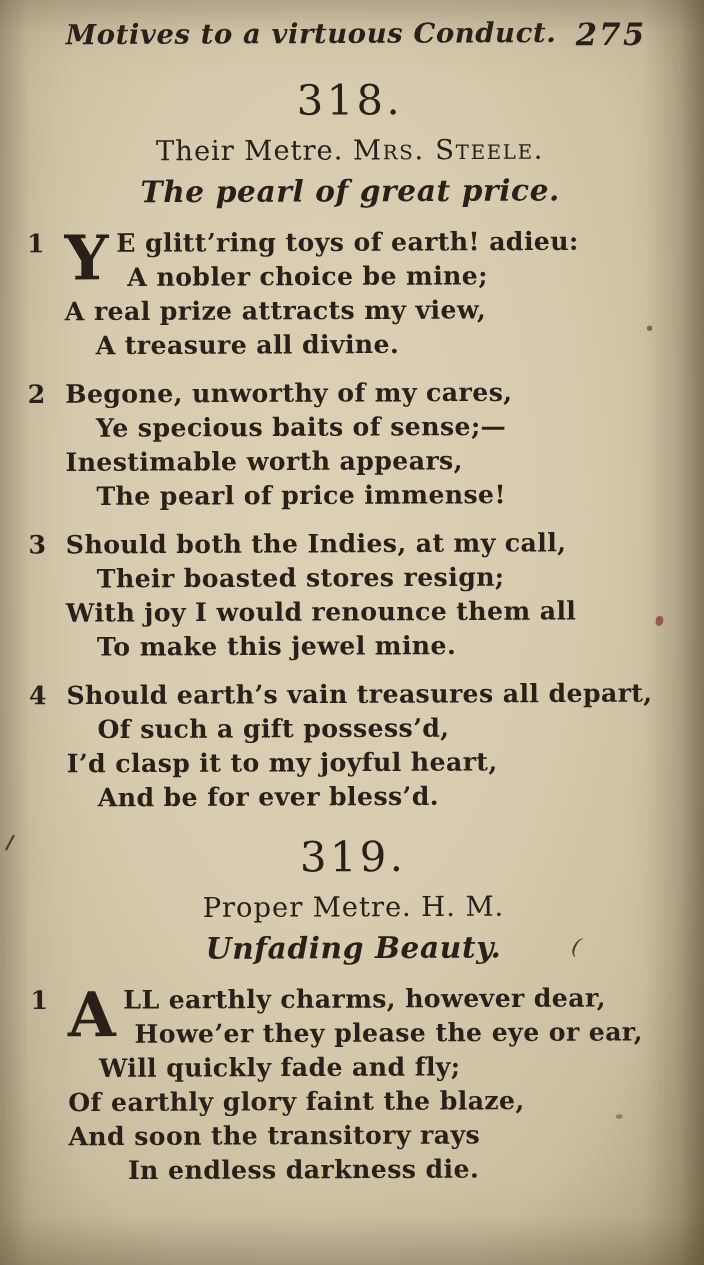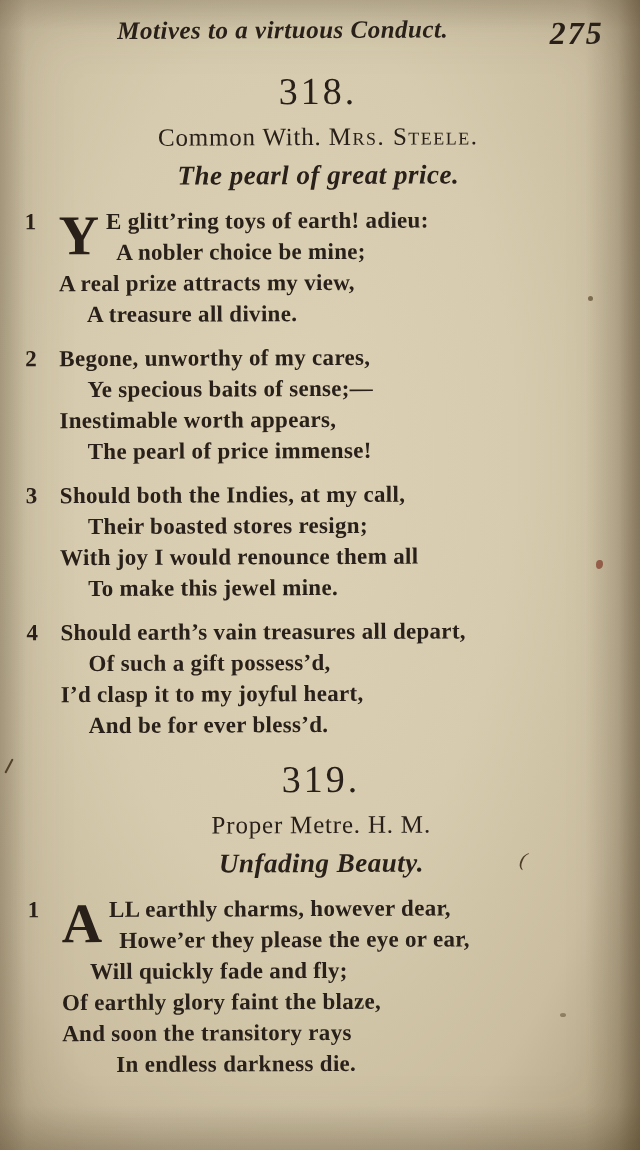--- a/index.html
+++ b/index.html
@@ -16,21 +16,20 @@
   .page {
     position: relative;
     width: 640px;
     height: 1150px;
     background:
       linear-gradient(to left,  rgba(84,68,44,0.50), rgba(84,68,44,0.18) 22px, rgba(84,68,44,0) 55px),
       linear-gradient(to right, rgba(84,68,44,0.22), rgba(84,68,44,0) 26px),
       linear-gradient(to top,   rgba(84,68,44,0.20), rgba(84,68,44,0) 45px),
       linear-gradient(to bottom,rgba(84,68,44,0.14), rgba(84,68,44,0) 30px),
       radial-gradient(ellipse at 46% 40%, #dcd1b5 0%, #d6cbae 45%, #cabda0 75%, #b4a586 94%, #a2936f 100%);
-    font-family: Liberation Serif, serif;
   }
   .vignette {
     position: absolute;
     inset: 0;
     pointer-events: none;
     box-shadow: inset 0 0 70px rgba(70,55,32,0.28);
     z-index: 5;
   }
   .content {
     position: relative;
@@ -49,25 +48,25 @@
     display: block;
     text-align: center;
     padding-right: 70px;
     font-style: italic;
     font-weight: 600;
     font-size: 25px;
     letter-spacing: 0.5px;
   }
   .page-number {
     position: absolute;
-    right: 8px;
+    right: 24px;
     top: 0;
     font-weight: 700;
     font-style: italic;
-    font-size: 32px;
+    font-size: 28px;
     letter-spacing: 2px;
   }
 
   
   .hymn-number {
     margin-top: 16px;
     text-align: center;
     font-size: 38px;
     line-height: 46px;
     letter-spacing: 3px;
@@ -177,21 +176,21 @@
   <div class="content">
 
     <div class="running-header">
       <span class="running-title">Motives to a virtuous Conduct.</span>
       <span class="page-number">275</span>
     </div>
 
     <section class="hymn">
       <div class="hymn-number">318.</div>
       <div class="meter-line">
-        <span class="meter">Common With.</span>
+        <span class="meter">Their Metre.</span>
         <span class="author smallcaps">Mrs. Steele.</span>
       </div>
       <div class="hymn-title">The pearl of great price.</div>
 
       <div class="verse">
         <div class="verse-num">1</div>
         <div class="verse-body">
           <div class="dc-row">
             <span class="dropcap">Y</span>
             <div class="dc-lines">

